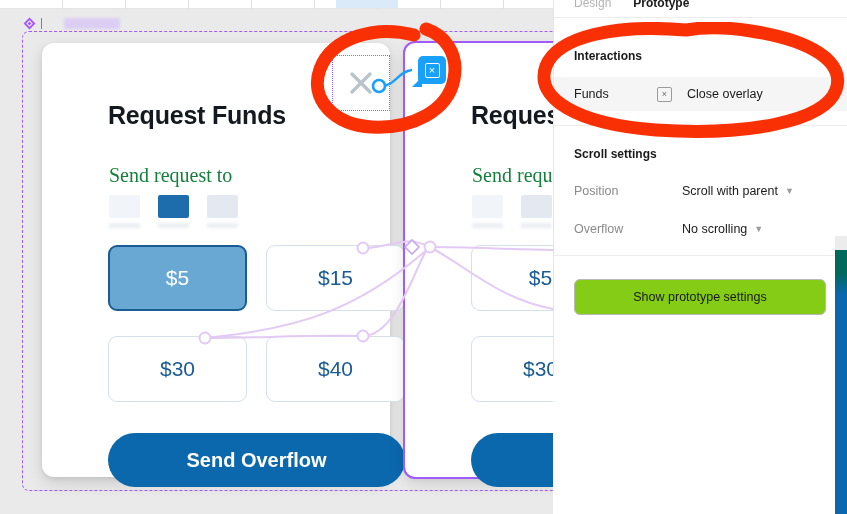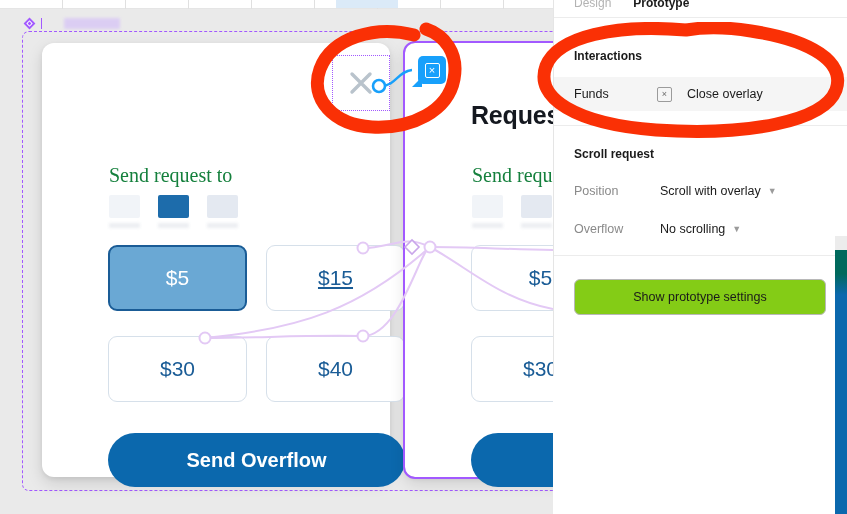--- a/index.html
+++ b/index.html
@@ -98,21 +98,21 @@
     border-radius: 9px;
     display: flex; align-items: center; justify-content: center;
     font-size: 21px; color: #1a5c96;
     background: #ffffff;
     border: 1.3px solid #d6e0ea;
   }
   .amt.on {
     background: #6aa8d4; border: 2.4px solid #1a5c96; color: #ffffff;
   }
   .amt.p00 { left: 0;    top: 0;  }
-  .amt.p01 { left: 158px;top: 0; text-decoration: underline;  }
+  .amt.p01 { left: 158px;top: 0;  }
   .amt.p10 { left: 0;    top: 91px;}
   .amt.p11 { left: 158px;top: 91px;}
 
   .send-btn {
     position: absolute; left: 66px; top: 390px;
     width: 297px; height: 54px;
     background: #0b68ad; border-radius: 27px;
     display: flex; align-items: center; justify-content: center;
     color: #ffffff; font-size: 20px; font-weight: bold;
   }
@@ -190,21 +190,21 @@
     width: 15px; height: 15px; border: 1px solid #9b9b9b; border-radius: 2px;
     display: flex; align-items: center; justify-content: center;
     font-size: 9px; color: #6b6b6b; line-height: 1;
   }
   .inter-action { position: absolute; left: 133px; font-size: 12.5px; color: #1a1a1a; }
 
   .sect-rule {
     position: absolute; left: 0; right: 0; height: 1px; background: #ececec;
   }
 
-  .prop-row { position: absolute; left: 20px; display: flex; align-items: center; }
+  .prop-row { position: absolute; left: 20px; display: flex; align-items: center; gap: 22px; }
   .prop-label { width: 86px; font-size: 12.5px; color: #8a8a8a; }
   .prop-value {
     font-size: 12.5px; color: #1a1a1a; display: flex; align-items: center; gap: 7px;
   }
   .chev { font-size: 9px; color: #9b9b9b; }
 
   .proto-settings-btn {
     position: absolute; left: 20px; top: 279px;
     width: 252px; height: 36px;
     border: 1px solid #b8b8b8; border-radius: 6px;
@@ -250,20 +250,21 @@
           <path d="M6.5 4.6 L8.4 6.5 L6.5 8.4 L4.6 6.5 Z" fill="#a259ff"></path>
         </svg>
       </span>
       <span class="frame-caret"></span>
       <span class="frame-name-blur"></span>
     </div>
 
     <div class="sel-frame"></div>
 
     <div class="card" id="card1">
+      <div class="card-title">Request Funds</div>
       <div class="card-sub">Send request to</div>
 
       <div class="chips">
         <span class="chip c1"></span>
         <span class="chip c2"></span>
         <span class="chip c3"></span>
       </div>
       <div class="chip-labels">
         <span class="chip-lbl"></span>
           <span class="chip-lbl"></span>
@@ -355,26 +356,26 @@
     <div class="sect-head" style="top:49px">Interactions</div>
 
     <div class="inter-row">
       <span class="inter-trigger">Funds</span>
       <span class="inter-icon">×</span>
       <span class="inter-action">Close overlay</span>
     </div>
 
     <div class="sect-rule" style="top:125px"></div>
 
-    <div class="sect-head" style="top:147px">Scroll request</div>
+    <div class="sect-head" style="top:147px">Scroll settings</div>
 
     <div class="prop-row" style="top:184px">
       <span class="prop-label">Position</span>
       <span class="prop-value">
-        <span>Scroll with overlay</span>
+        <span>Scroll with parent</span>
         <span class="chev">▼</span>
       </span>
     </div>
 
     <div class="prop-row" style="top:222px">
       <span class="prop-label">Overflow</span>
       <span class="prop-value">
         <span>No scrolling</span>
         <span class="chev">▼</span>
       </span>

